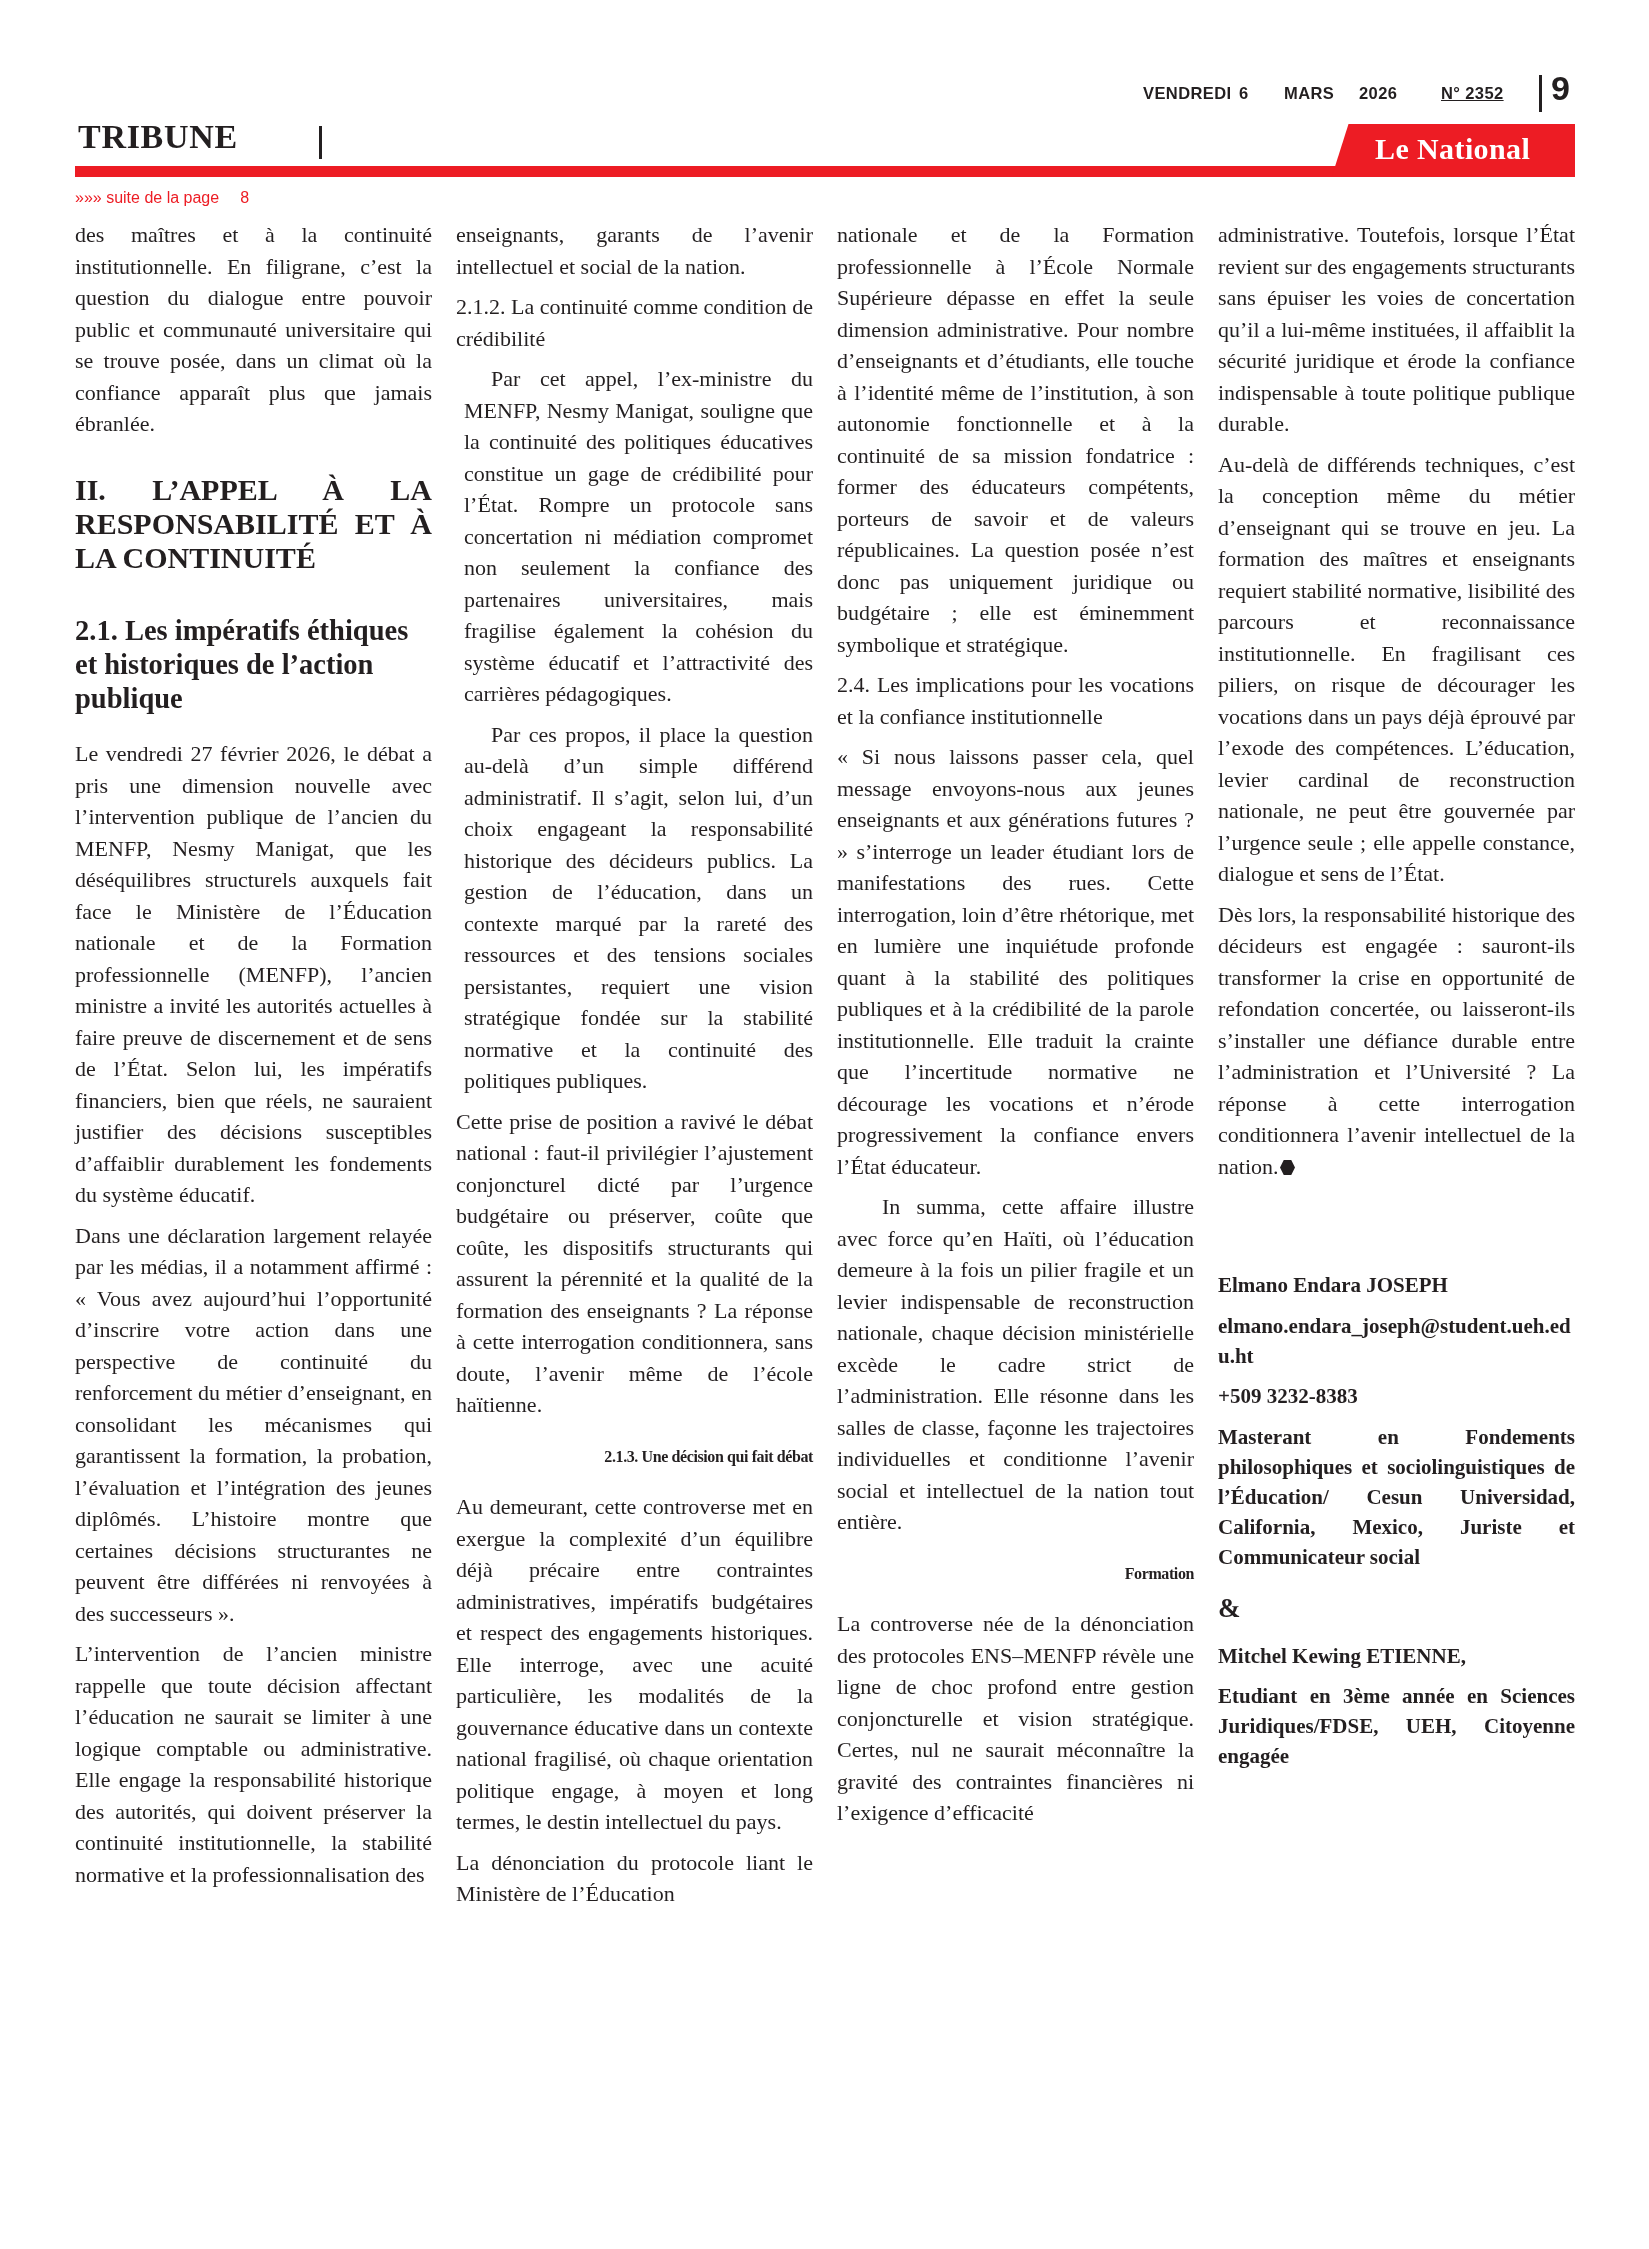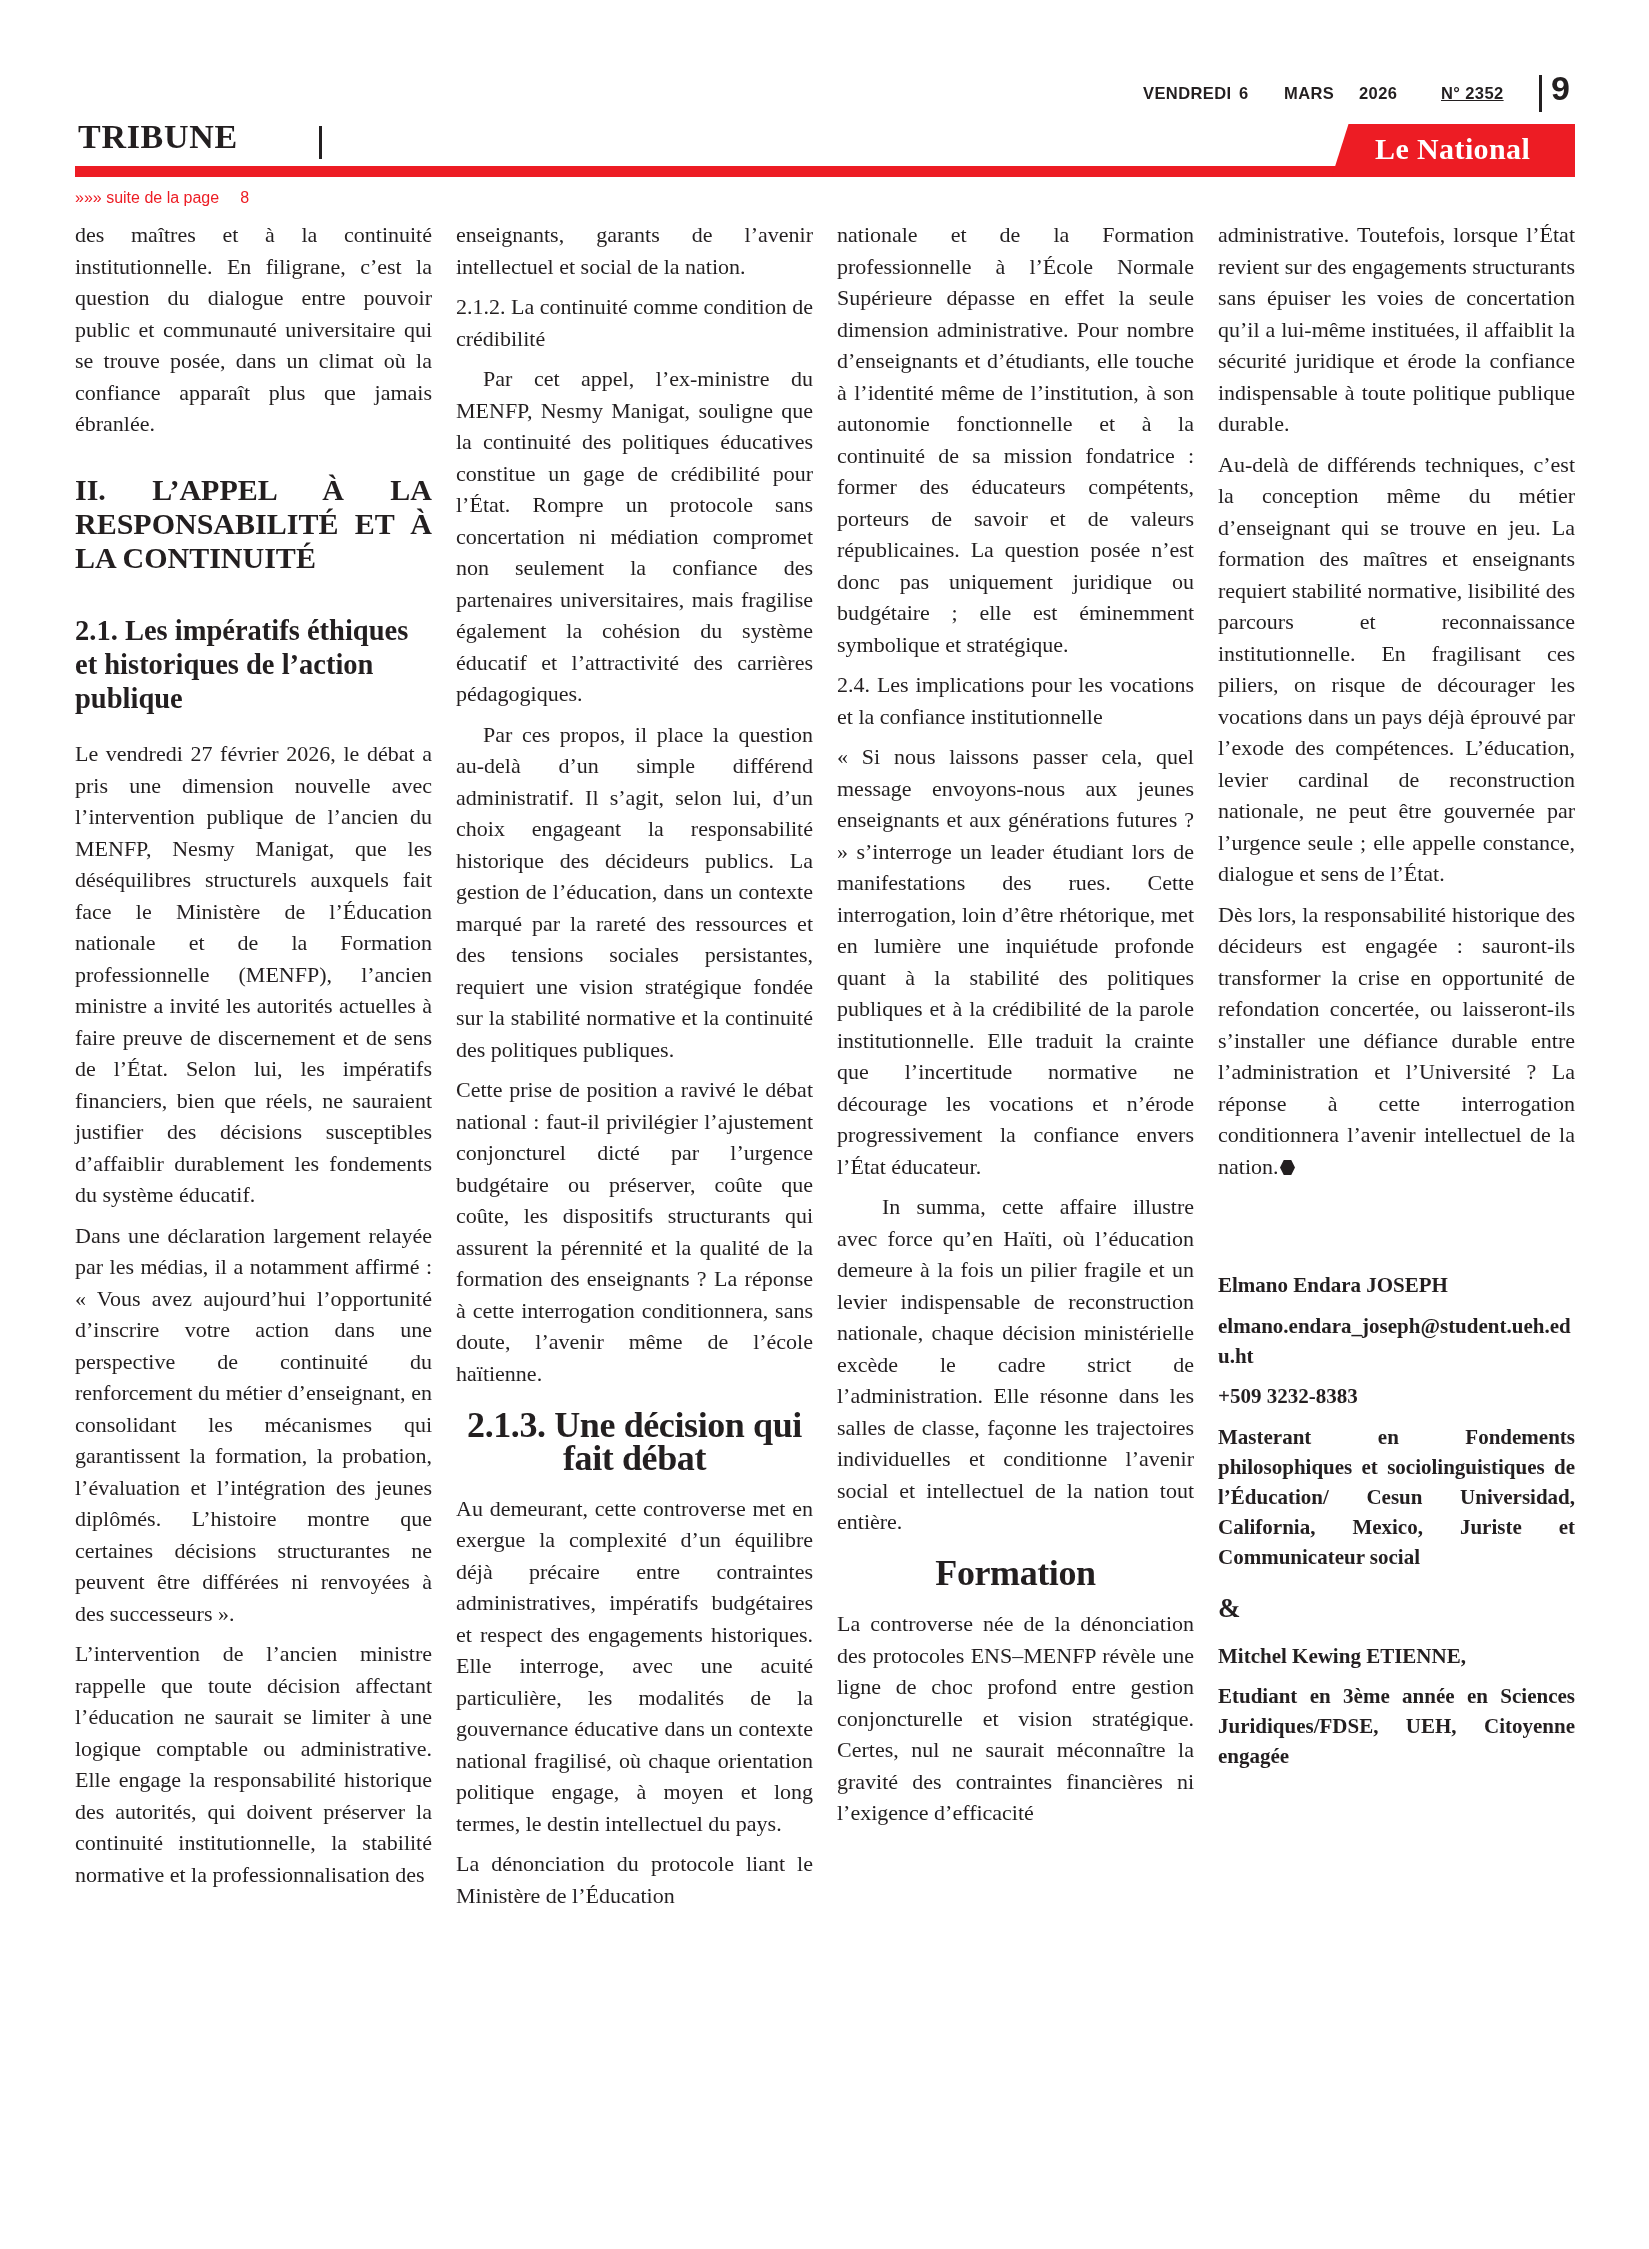--- a/index.html
+++ b/index.html
@@ -12,25 +12,25 @@
   .section-title { position: absolute; left: 78px; top: 118px; font-family: "Liberation Serif", serif; font-weight: bold; font-size: 34px; letter-spacing: 0.7px; color: #231f20; }
   .section-divider { position: absolute; left: 319px; top: 126px; width: 3px; height: 33px; background: #231f20; }
   .red-rule { position: absolute; left: 75px; top: 166px; width: 1500px; height: 10.5px; background: #ed1c24; }
   .brand-tab { position: absolute; left: 1332px; top: 124px; width: 243px; height: 52px; background: #ed1c24; clip-path: polygon(16.5px 0, 100% 0, 100% 100%, 0 100%); }
   .brand-name { position: absolute; left: 1375px; top: 132px; font-family: "Liberation Serif", serif; font-weight: bold; font-size: 30px; color: #ffffff; letter-spacing: 0.4px; }
   .continued { position: absolute; left: 75px; top: 189px; font-family: "Liberation Sans", sans-serif; font-size: 16px; color: #ed1c24; }
   .continued .pg { margin-left: 21px; }
   .col { position: absolute; top: 219px; width: 357px; font-family: "Liberation Serif", serif; font-size: 22px; line-height: 31.5px; text-align: justify; }
   .c1 { left: 75px; } .c2 { left: 456px; } .c3 { left: 837px; } .c4 { left: 1218px; }
   .col p { margin: 0 0 9px 0; }
-  .col p.indent { text-indent: 27px; }
+  .col p.indent { text-indent: 27px; margin-left: 8px; }
   .col p.indent2 { text-indent: 45px; }
   .h2 { font-weight: bold; font-size: 30px; line-height: 34px; margin: 33px 0 39px 0 !important; text-transform: none; }
   .h3 { font-weight: bold; font-size: 28.5px; line-height: 34px; margin: 7.5px 0 22.5px 0 !important; text-align: left; }
-  .h3b { font-weight: bold; font-size: 36px; line-height: 33px; margin: 19.5px 0 18px 0 !important; text-align: center; letter-spacing: -0.4px; }
+  .h3b { font-weight: bold; font-size: 16px; line-height: 33px; margin: 19.5px 0 18px 0 !important; text-align: right; letter-spacing: -0.4px; }
   .sub { margin-bottom: 9px !important; }
   .end-mark { display: inline-block; width: 15px; height: 15px; background: #231f20; clip-path: polygon(25% 0, 75% 0, 100% 50%, 75% 100%, 25% 100%, 0 50%); vertical-align: -1.5px; margin-left: 1.5px; }
   .byline { margin-top: 88px; font-weight: bold; font-size: 21px; line-height: 30px; }
   .byline p { margin: 0 0 10.5px 0; }
   .amp { font-size: 27px; margin: 21px 0 18px 0 !important; }
 </style>
 </head>
 <body>
 
 <div class="dateline">

